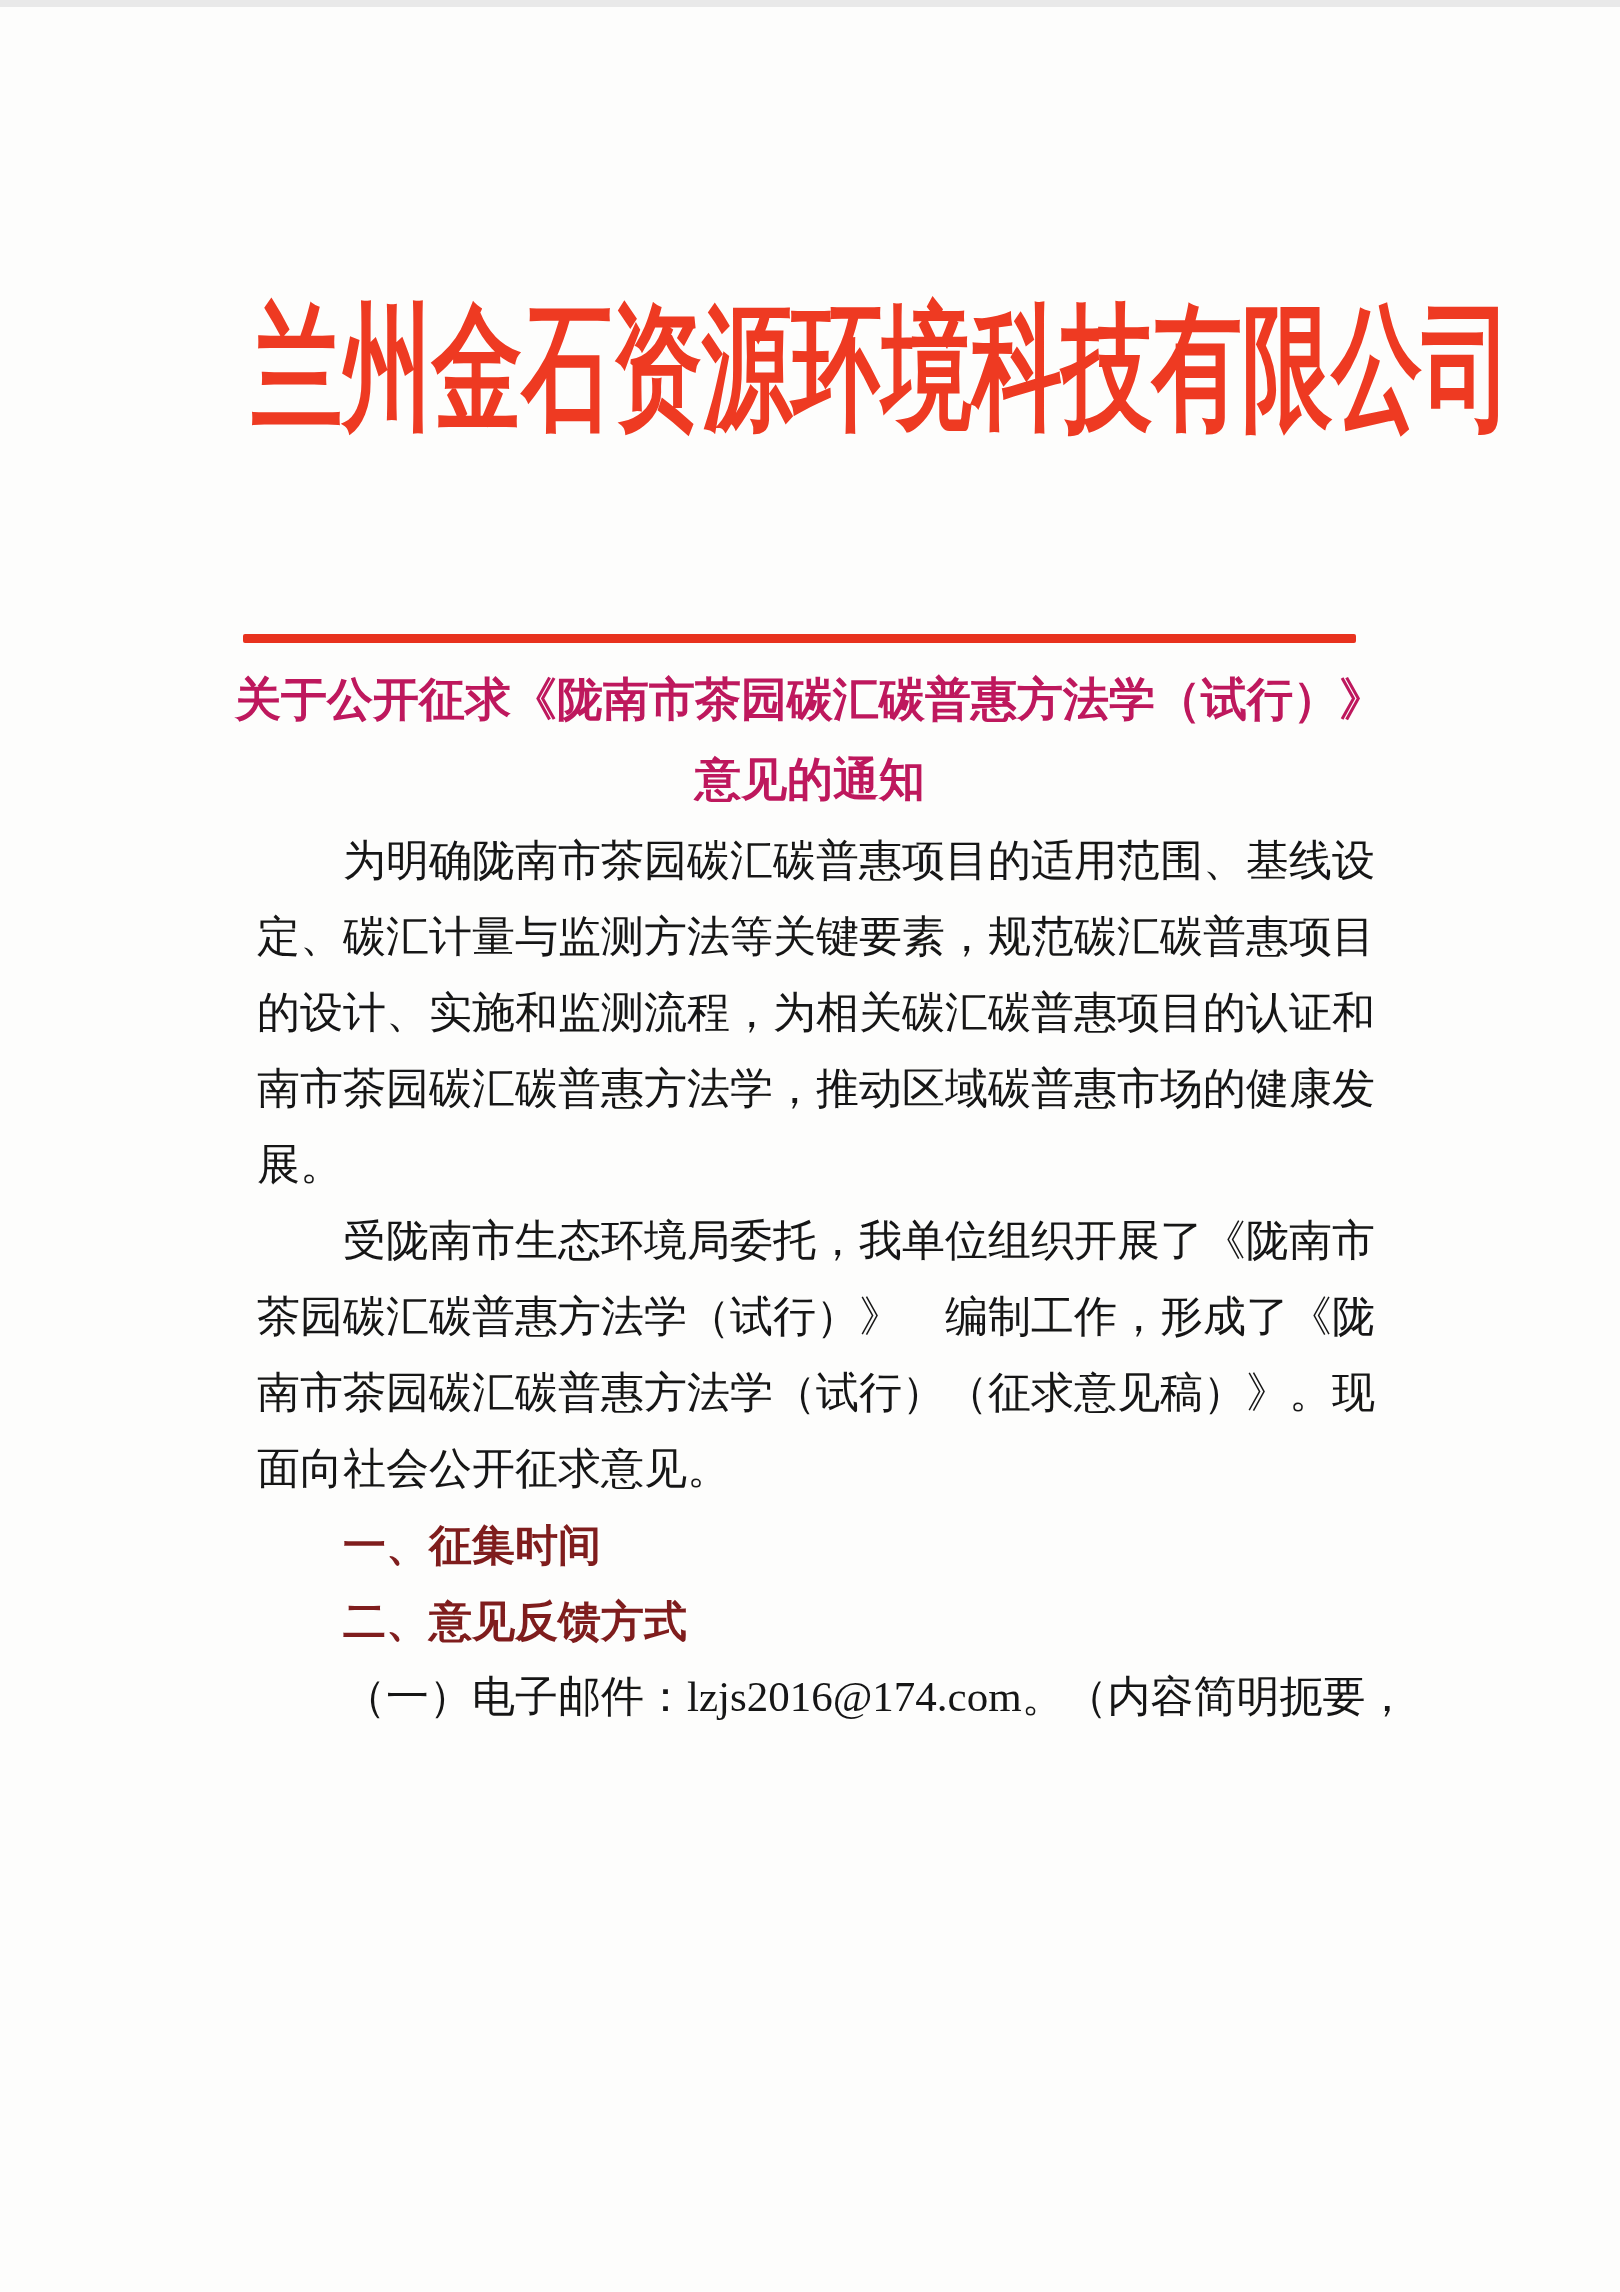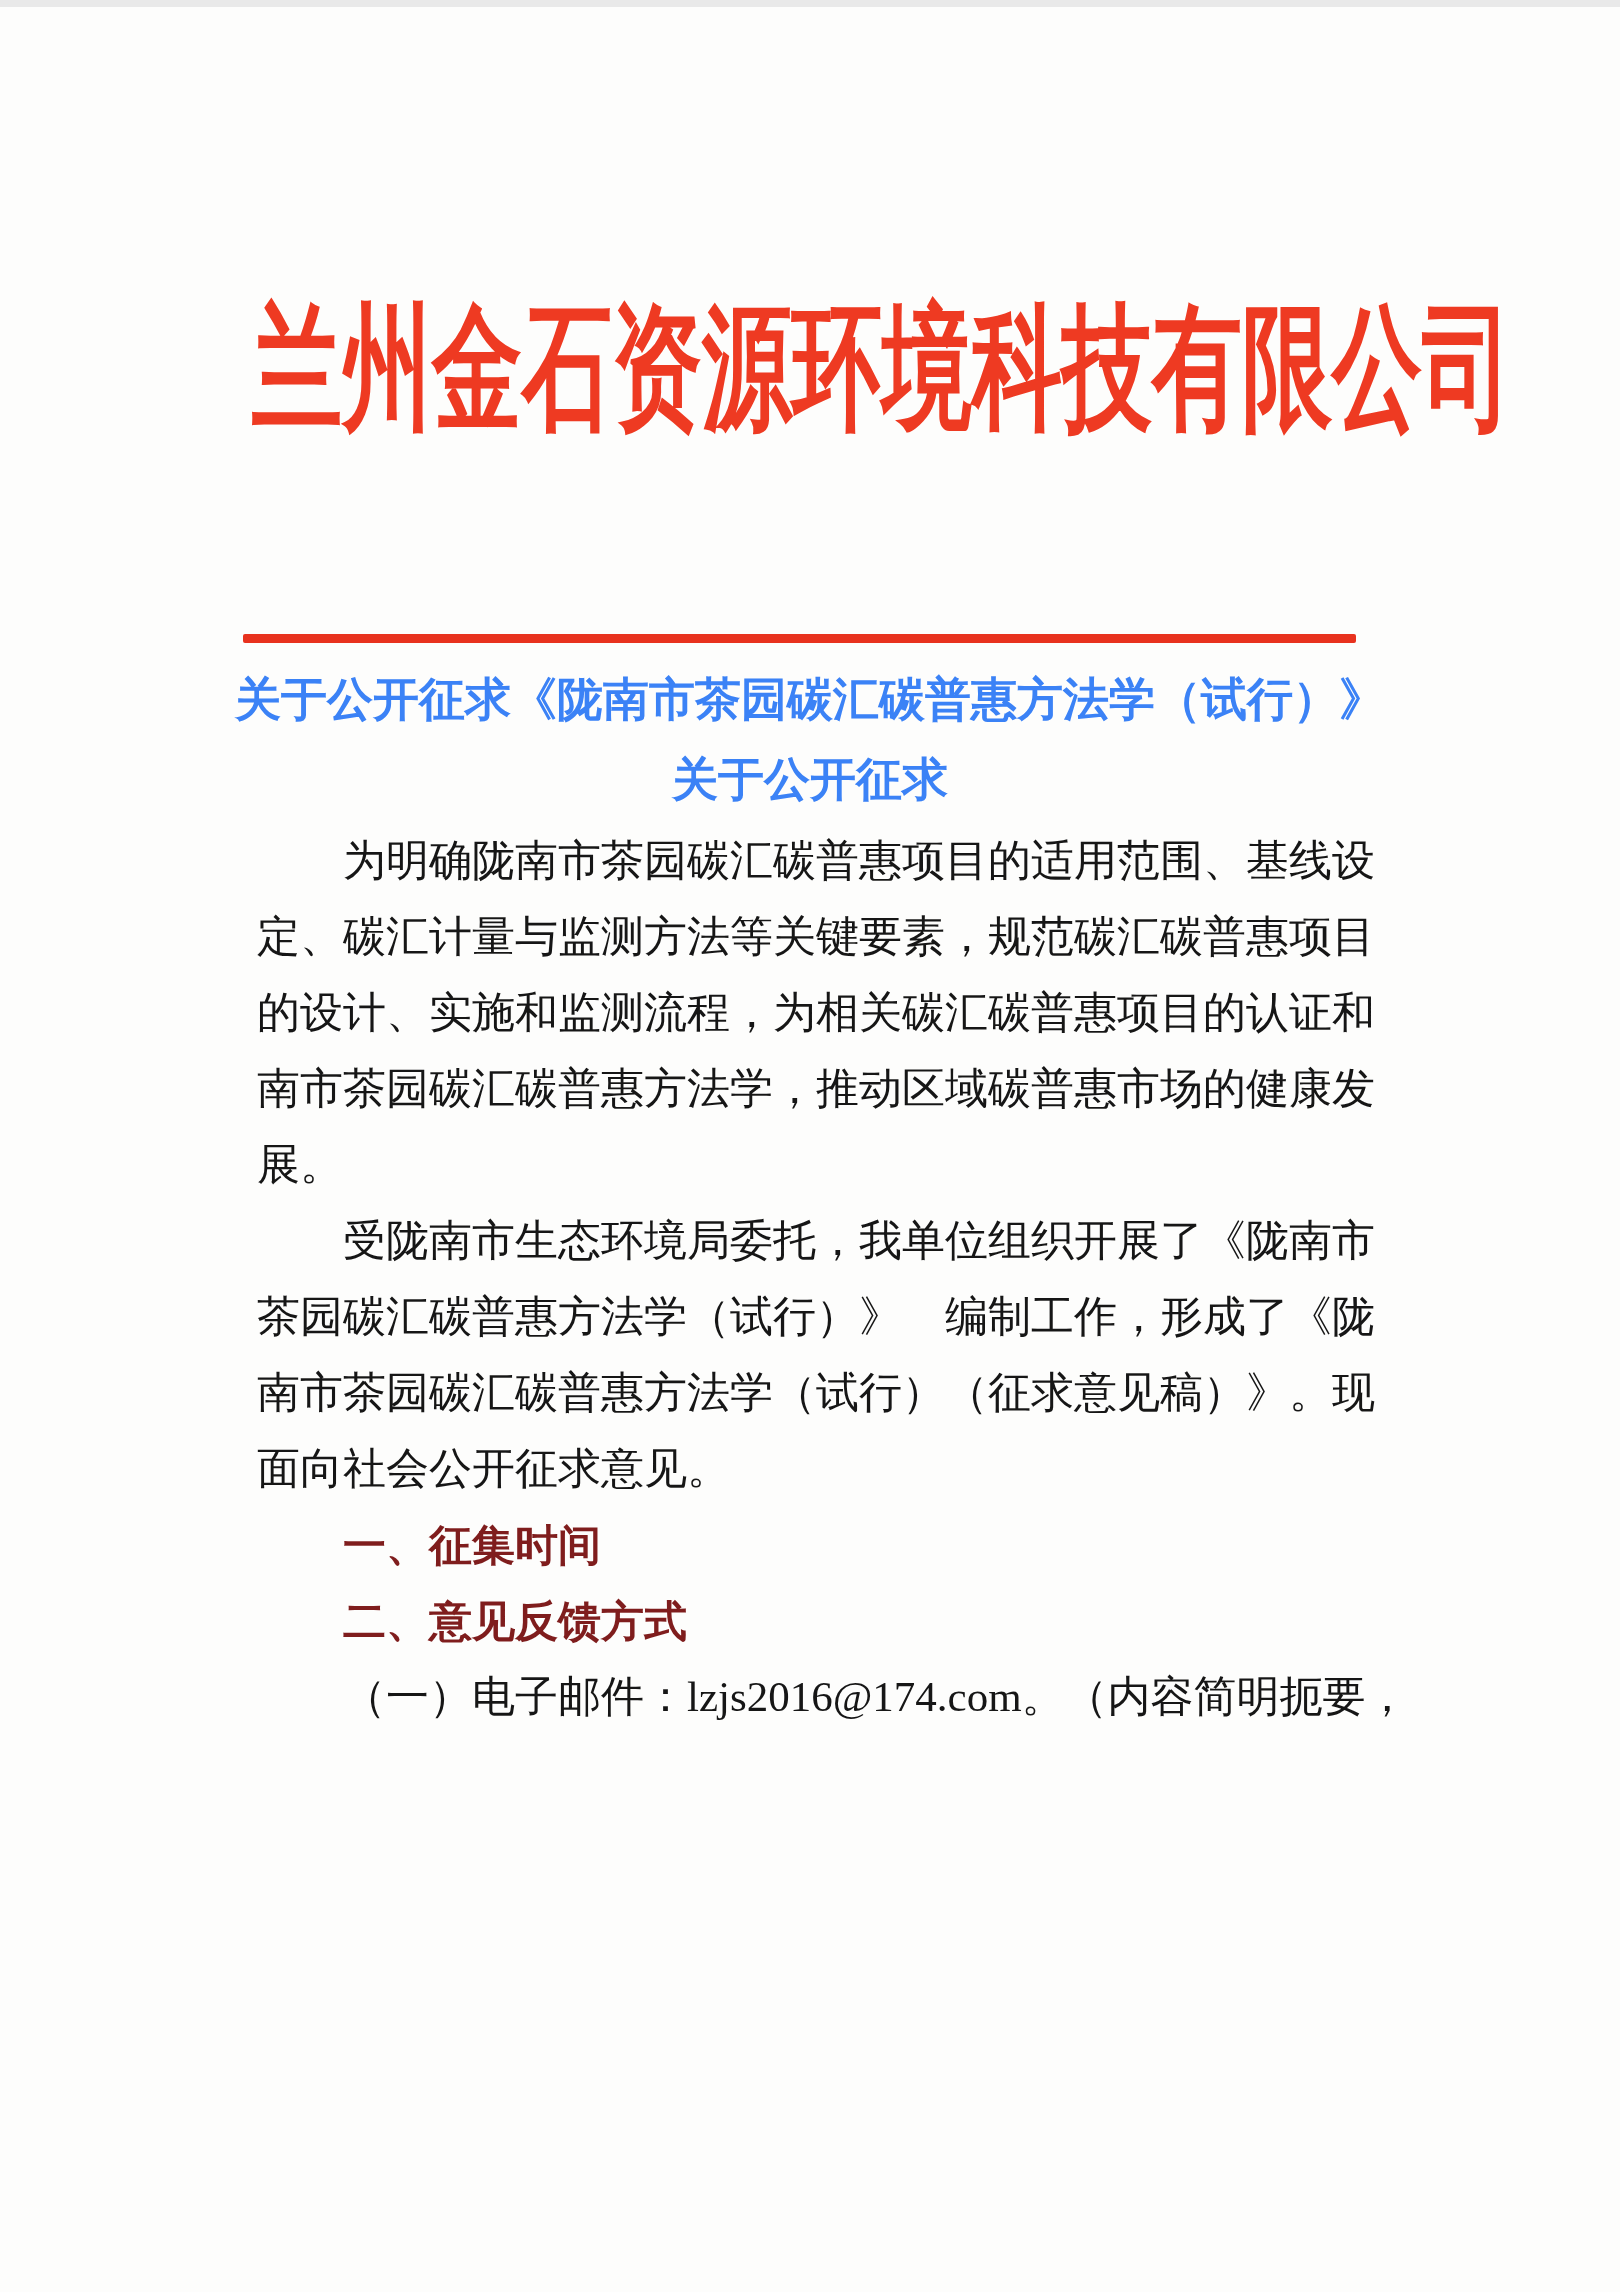--- a/index.html
+++ b/index.html
@@ -38,21 +38,21 @@
   }
   .title {
     position: absolute;
     left: 0;
     top: 653px;
     width: 1620px;
     text-align: center;
     font-size: 46px;
     font-weight: 700;
     line-height: 80px;
-    color: #3b82f6;
+    color: #be185d;
     font-family: "Liberation Serif", "DejaVu Serif", serif;
   }
   .body-block {
     position: absolute;
     left: 257px;
     top: 816px;
     width: 1127px;
     font-size: 43px;
     line-height: 76px;
     color: #161616;
@@ -69,21 +69,21 @@
 <body>
 
 <div class="page">
 
   <div class="letterhead" style="color: rgb(238, 58, 34);">兰州金石资源环境科技有限公司</div>
 
   <div class="red-line" style="background-color: rgb(232, 50, 30);"></div>
 
   <div class="title">
     <div>关于公开征求《陇南市茶园碳汇碳普惠方法学（试行）》</div>
-    <div>关于公开征求</div>
+    <div>意见的通知</div>
   </div>
 
   <div class="body-block">
     <div class="ln indent">为明确陇南市茶园碳汇碳普惠项目的适用范围、基线设</div>
     <div class="ln">定、碳汇计量与监测方法等关键要素，规范碳汇碳普惠项目</div>
     <div class="ln">的设计、实施和监测流程，为相关碳汇碳普惠项目的认证和</div>
     <div class="ln">南市茶园碳汇碳普惠方法学，推动区域碳普惠市场的健康发</div>
     <div class="ln">展。</div>
     <div class="ln indent">受陇南市生态环境局委托，我单位组织开展了《陇南市</div>
     <div class="ln">茶园碳汇碳普惠方法学（试行）》　编制工作，形成了《陇</div>

